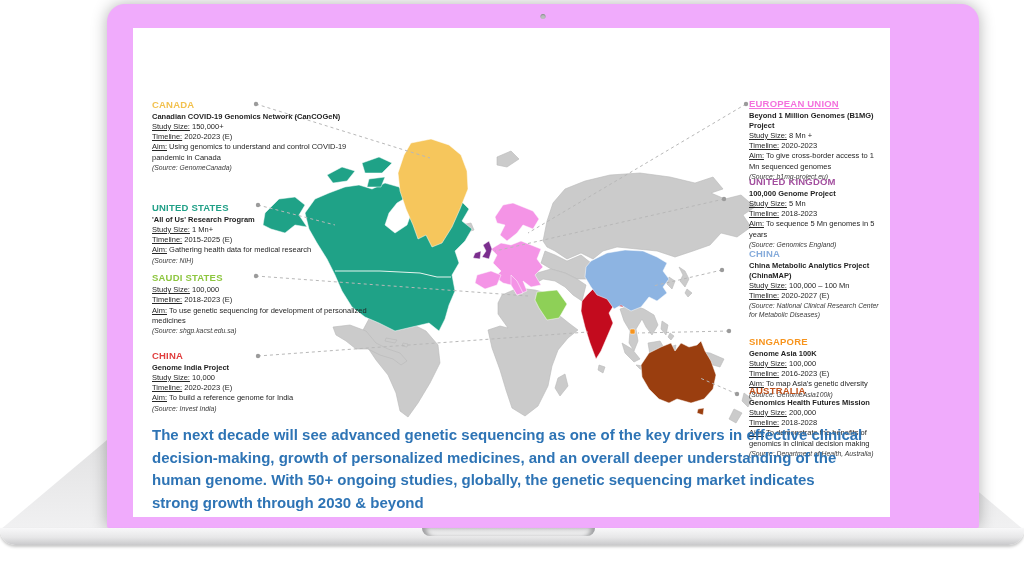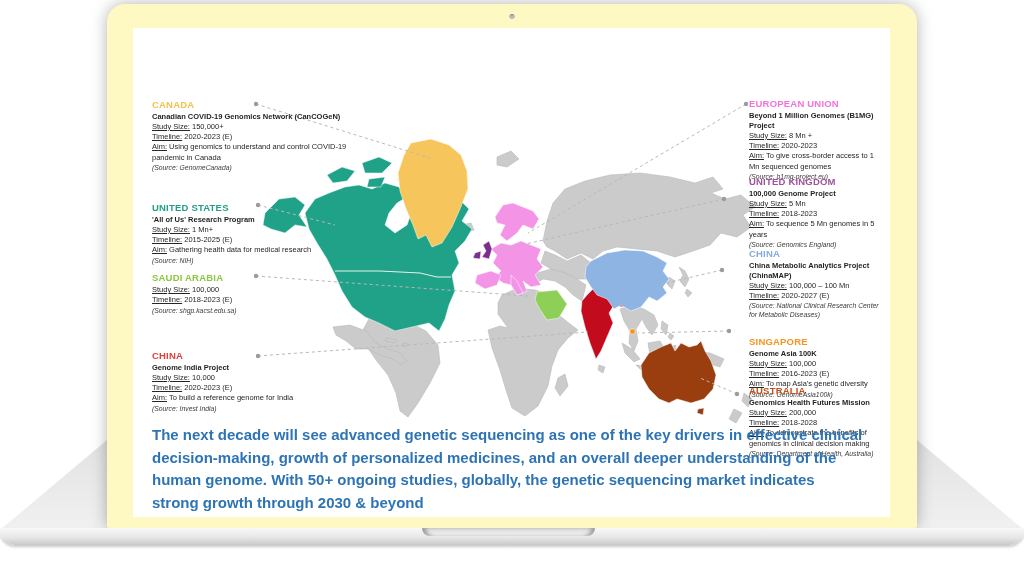--- a/index.html
+++ b/index.html
@@ -7,22 +7,22 @@
     width:1024px;height:579px;position:relative;background:#ffffff;
     font-family:"Liberation Sans",sans-serif;overflow:hidden;
   }
   
   .base-top{
     position:absolute;left:0;top:440px;width:1024px;height:90px;z-index:1;
     background:linear-gradient(#e2e2e3,#f1f1f2);
     clip-path:polygon(10.45% 0,89.55% 0,100% 100%,0 100%);
   }
   .lid{
-    position:absolute;left:107px;top:4px;width:810px;height:524px;z-index:2;
-    background:#fef9c3;border-radius:18px 18px 2px 2px;
+    position:absolute;left:107px;top:4px;width:872px;height:524px;z-index:2;
+    background:#f0abfc;border-radius:18px 18px 2px 2px;
     box-shadow:0 0 16px rgba(0,0,0,.30);
   }
   .camera{
     position:absolute;left:50%;top:10px;transform:translateX(-50%);
     width:5px;height:5px;border-radius:50%;background:#b9bcbe;
     box-shadow:inset 0 1px 1px #8a8d8f;
   }
   .screen{
     position:absolute;left:26px;top:24px;width:757px;height:489px;
     background:#ffffff;overflow:hidden;
@@ -134,37 +134,38 @@
     <div class="country" style="left:19px;top:174px;width:160px;">
       <div class="c-name" style="color: rgb(33, 160, 135);">UNITED STATES</div>
       <div class="c-project">'All of Us' Research Program</div>
       <div class="c-row"><span class="lbl">Study Size:</span> <span>1 Mn+</span></div>
       <div class="c-row"><span class="lbl">Timeline:</span> <span>2015-2025 (E)</span></div>
       <div class="c-row"><span class="lbl">Aim:</span> <span>Gathering health data for medical research</span></div>
       <div class="c-source">(Source: NIH)</div>
     </div>
 
     <div class="country" style="left:19px;top:244px;width:248px;">
-      <div class="c-name" style="color: rgb(141, 198, 63);">SAUDI ARABIA</div>
+      <div class="c-name" style="color: rgb(141, 198, 63);">SAUDI STATES</div>
       <div class="c-row"><span class="lbl">Study Size:</span> <span>100,000</span></div>
       <div class="c-row"><span class="lbl">Timeline:</span> <span>2018-2023 (E)</span></div>
+      <div class="c-row"><span class="lbl">Aim:</span> <span>To use genetic sequencing for development of personalized medicines</span></div>
       <div class="c-source">(Source: shgp.kacst.edu.sa)</div>
     </div>
 
     <div class="country" style="left:19px;top:322px;width:230px;">
       <div class="c-name" style="color: rgb(224, 62, 62);">CHINA</div>
       <div class="c-project">Genome India Project</div>
       <div class="c-row"><span class="lbl">Study Size:</span> <span>10,000</span></div>
       <div class="c-row"><span class="lbl">Timeline:</span> <span>2020-2023 (E)</span></div>
       <div class="c-row"><span class="lbl">Aim:</span> <span>To build a reference genome for India</span></div>
       <div class="c-source">(Source: Invest India)</div>
     </div>
 
     <div class="country" style="left:616px;top:70px;width:137px;">
-      <div class="c-name" style="color: rgb(244, 114, 221);">EUROPEAN UNION</div>
+      <div class="c-name" style="color: rgb(244, 114, 221); text-decoration: underline;">EUROPEAN UNION</div>
       <div class="c-project">Beyond 1 Million Genomes (B1MG) Project</div>
       <div class="c-row"><span class="lbl">Study Size:</span> <span>8 Mn +</span></div>
       <div class="c-row"><span class="lbl">Timeline:</span> <span>2020-2023</span></div>
       <div class="c-row"><span class="lbl">Aim:</span> <span>To give cross-border access to 1 Mn sequenced genomes</span></div>
       <div class="c-source">(Source: b1mg-project.eu)</div>
     </div>
 
     <div class="country" style="left:616px;top:148px;width:137px;">
       <div class="c-name" style="color: rgb(163, 80, 159);">UNITED KINGDOM</div>
       <div class="c-project">100,000 Genome Project</div>

